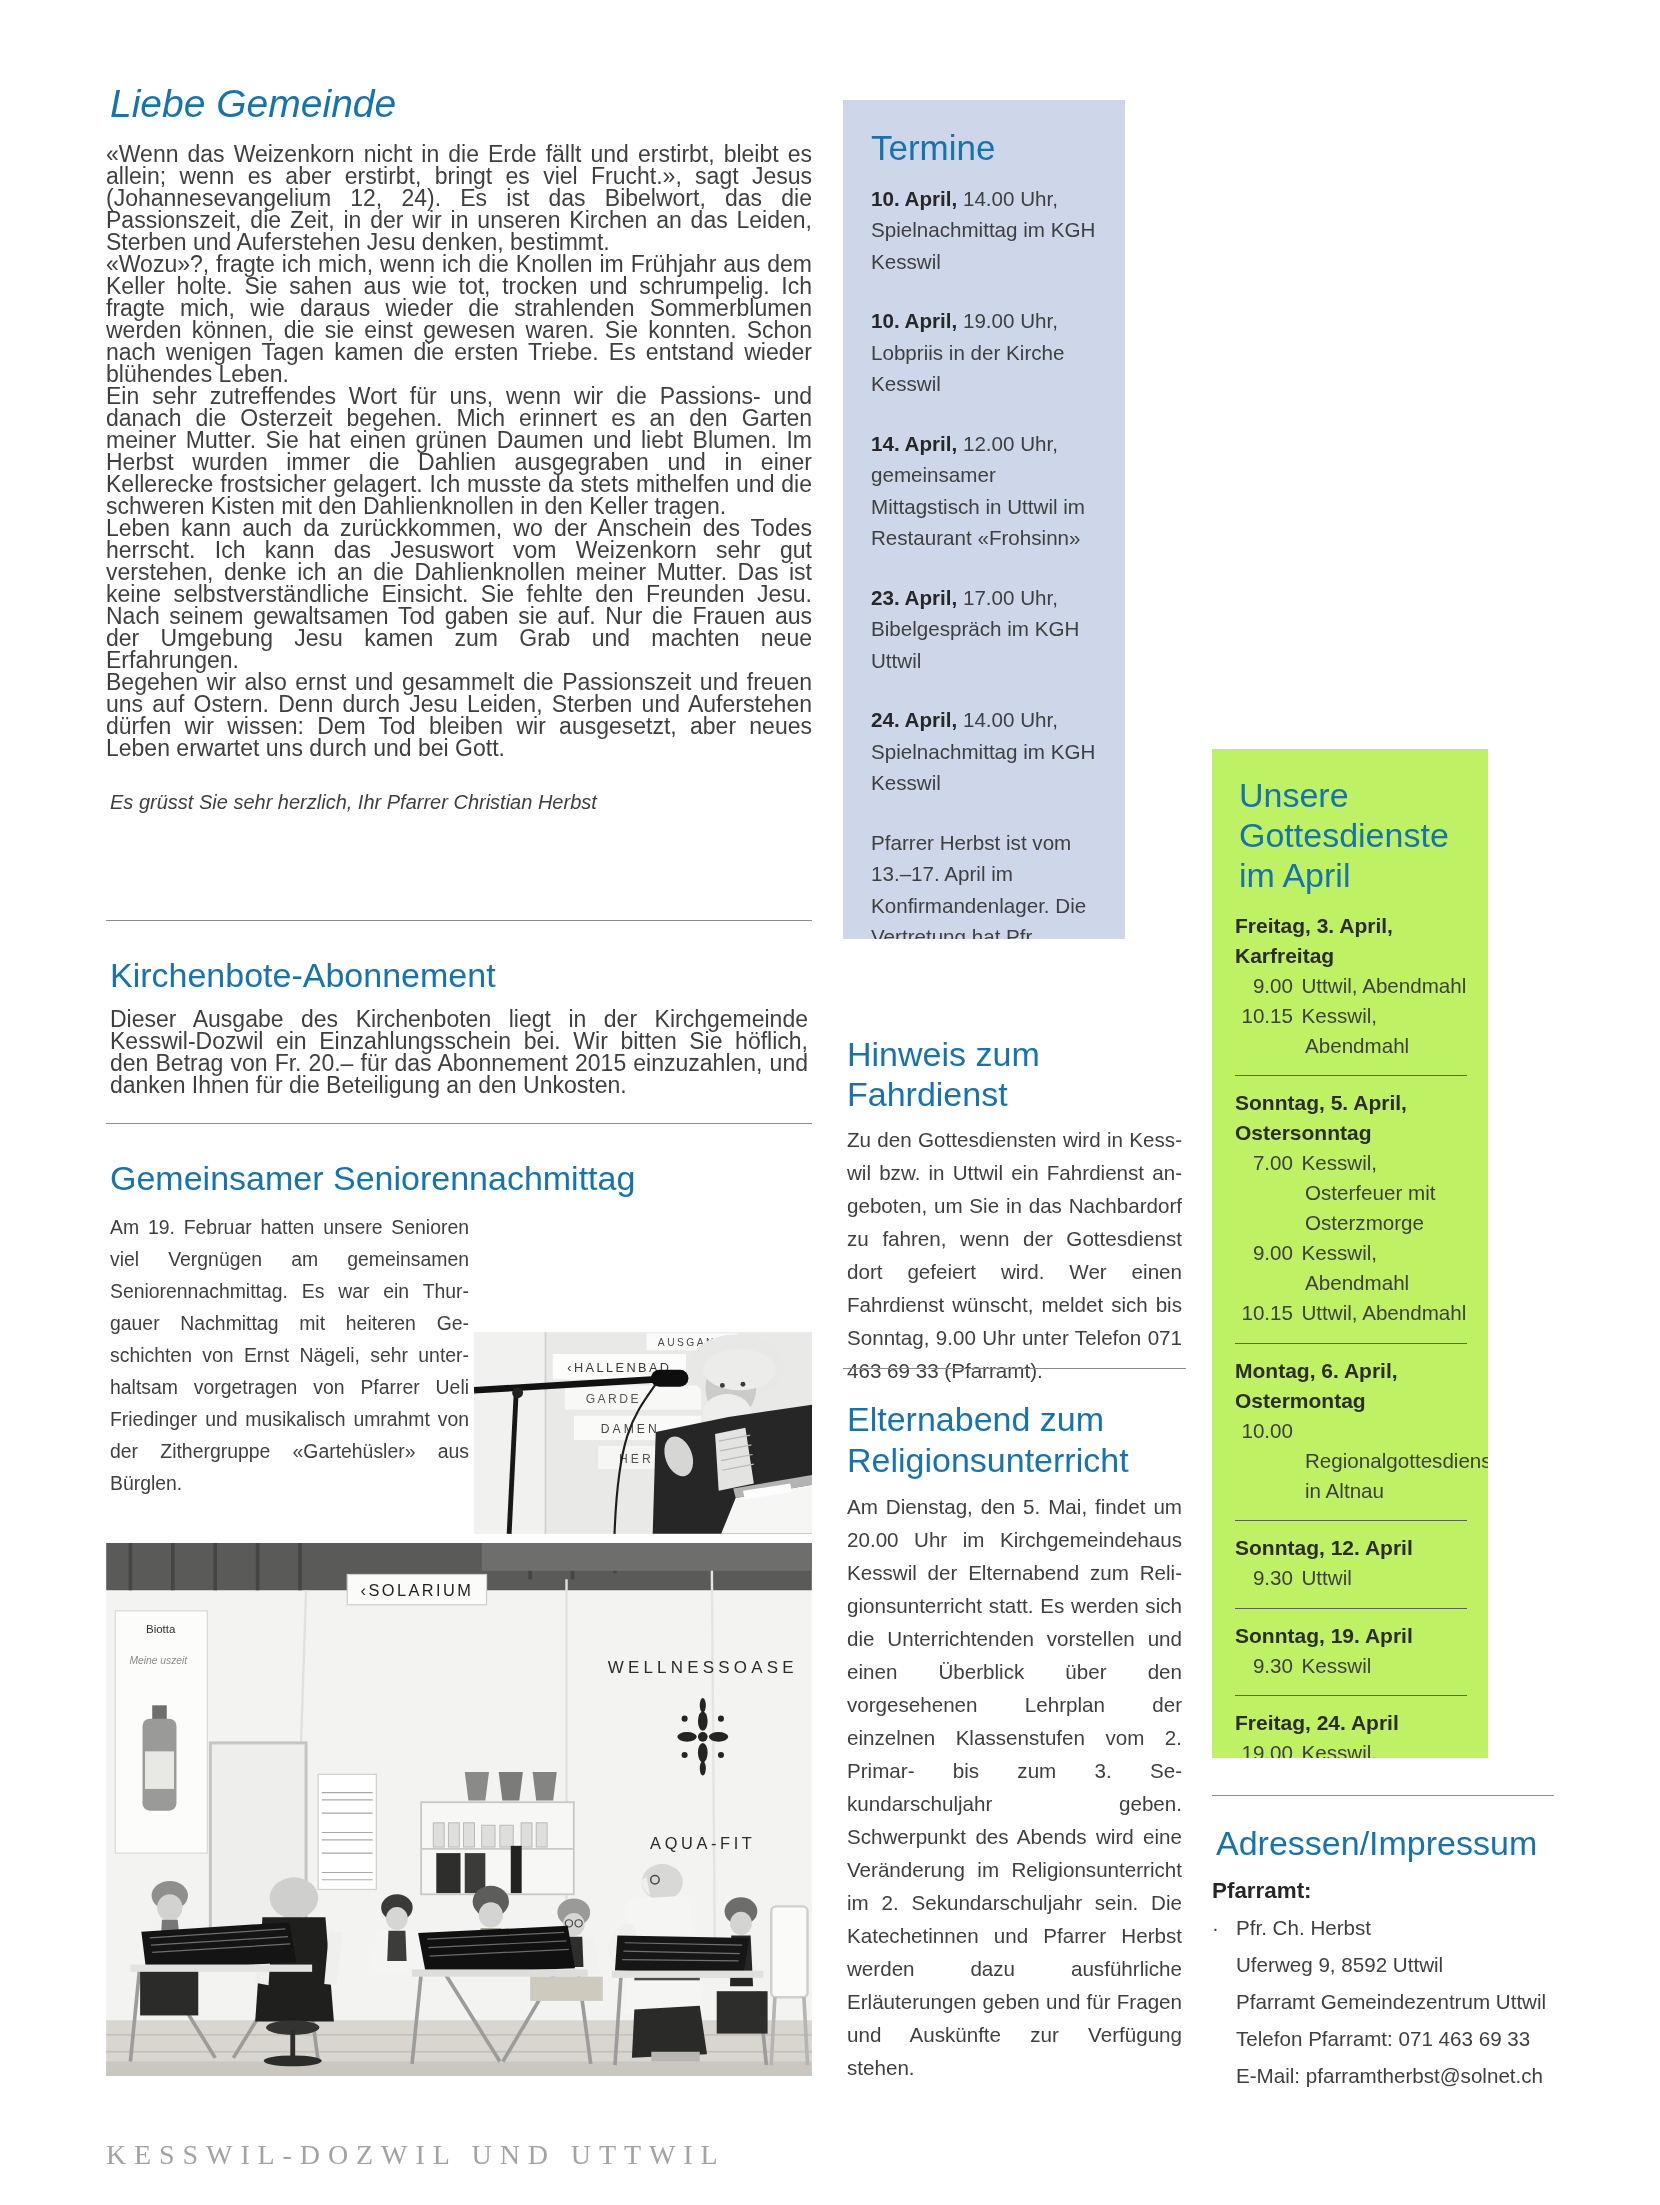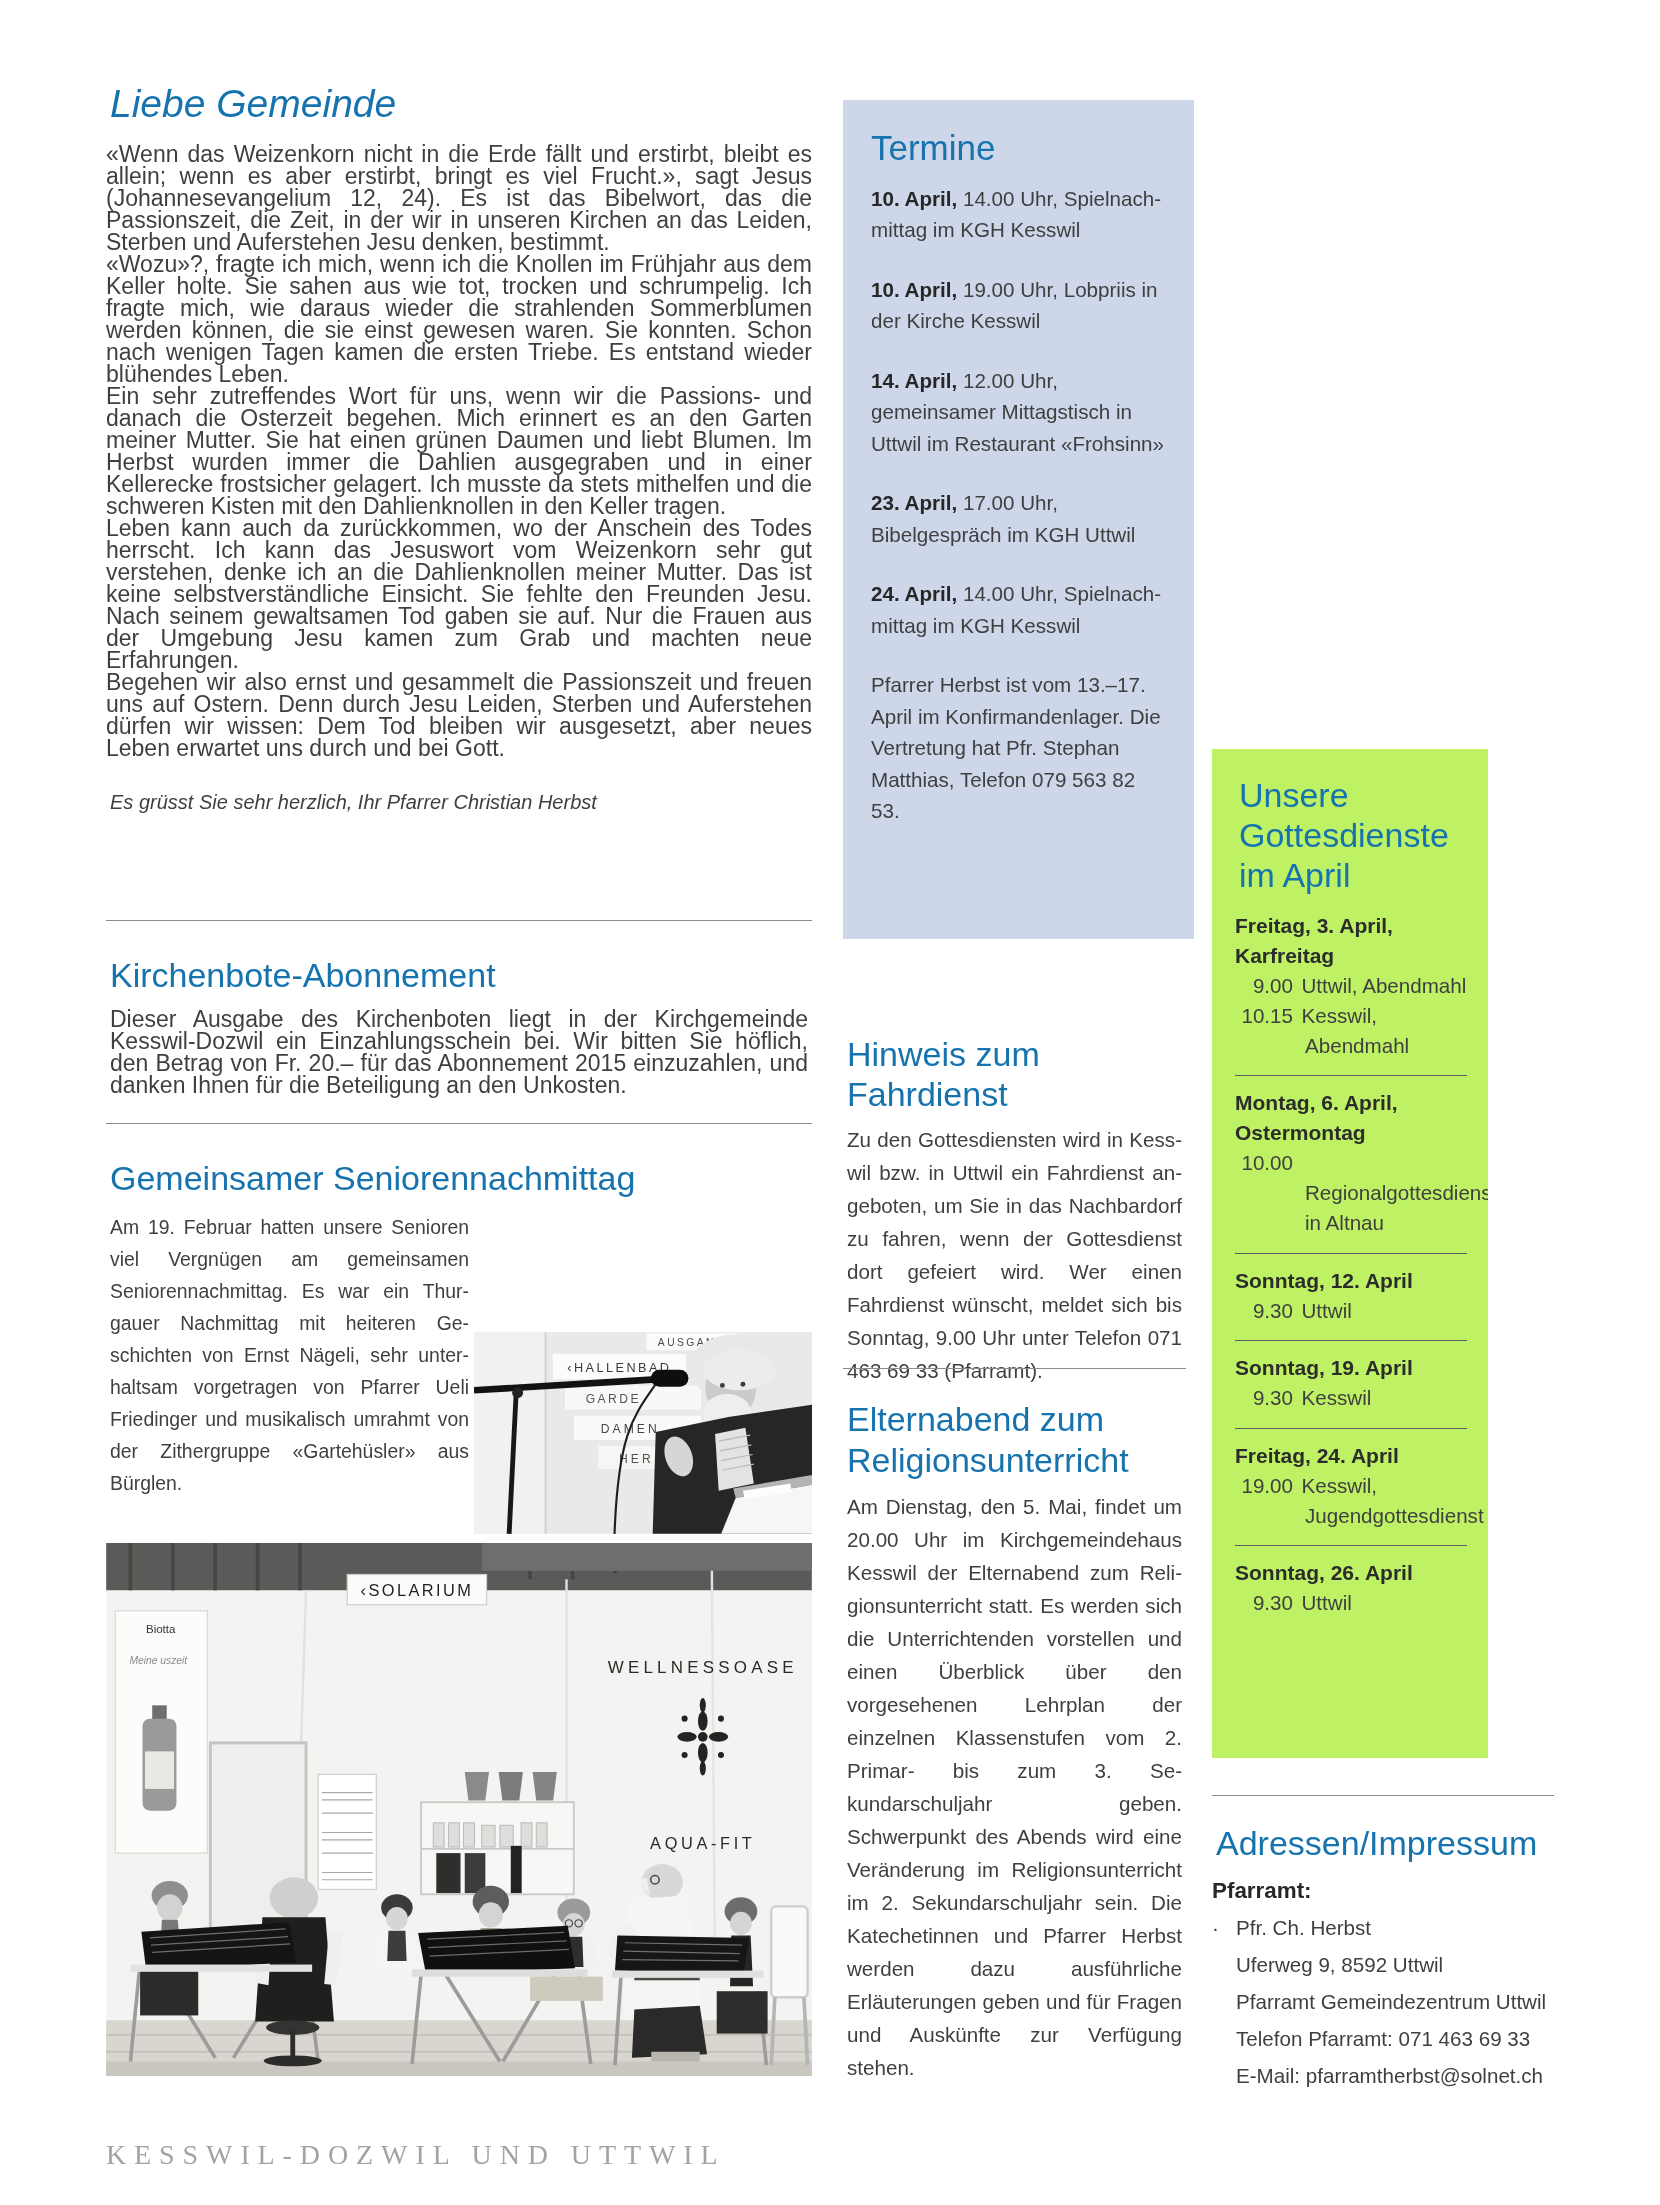--- a/index.html
+++ b/index.html
@@ -20,21 +20,21 @@
   .leftcol{left:106px;width:706px;}
   .body-just{font-size:23px;line-height:22px;text-align:justify;color:#3f3f3f;}
   .body-just p{margin:0;}
   .signature{font-style:italic;font-size:20px;line-height:33px;text-align:left;margin-top:27px;}
   .sec2-head{margin-top:34px;margin-bottom:13.3px;}
   .sen-wrap{position:relative;}
   .sen-text{width:359px;font-size:19.4px;line-height:32px;text-align:justify;}
   .photo1{position:absolute;top:121px;right:0;}
   
   .bluebox{
-    left:843px;top:100px;width:351px;height:839px;
+    left:843px;top:100px;width:282px;height:839px;
     background:#cdd7e9;box-sizing:border-box;
     padding:20.6px 22px 18px 24px;overflow:hidden;
   }
   .bluebox h2{font-size:35px;line-height:46px;margin-bottom:12px;}
   .t-item{font-size:20.6px;line-height:31.5px;margin-bottom:28px;}
   .t-date{font-weight:700;color:#272727;}
   .t-note{font-size:20.6px;line-height:31.5px;margin-top:27px;}
   .midcol{left:843px;width:343px;}
   .mid-body{font-size:20.6px;line-height:33px;text-align:justify;margin-top:8.5px;}
   .h-two{font-size:34px;line-height:41px;}
@@ -317,20 +317,26 @@
   <h2 class="blue">
     <span>Unsere Gottesdienste</span><br>
     <span>im April</span>
   </h2>
   <div class="g-entry first">
     <div class="g-head">Freitag, 3. April, Karfreitag</div>
     <div class="g-row"><span class="g-time">9.00</span><span>Uttwil, Abendmahl</span></div>
     <div class="g-row"><span class="g-time">10.15</span><span>Kesswil, Abendmahl</span></div>
   </div>
   <div class="g-entry">
+    <div class="g-head">Sonntag, 5. April, Ostersonntag</div>
+    <div class="g-row"><span class="g-time">7.00</span><span>Kesswil, Osterfeuer mit Osterzmorge</span></div>
+    <div class="g-row"><span class="g-time">9.00</span><span>Kesswil, Abendmahl</span></div>
+    <div class="g-row"><span class="g-time">10.15</span><span>Uttwil, Abendmahl</span></div>
+  </div>
+  <div class="g-entry">
     <div class="g-head">Montag, 6. April, Ostermontag</div>
     <div class="g-row"><span class="g-time">10.00</span><span>Regionalgottesdienst in Altnau</span></div>
   </div>
   <div class="g-entry">
     <div class="g-head">Sonntag, 12. April</div>
     <div class="g-row"><span class="g-time">9.30</span><span>Uttwil</span></div>
   </div>
   <div class="g-entry">
     <div class="g-head">Sonntag, 19. April</div>
     <div class="g-row"><span class="g-time">9.30</span><span>Kesswil</span></div>

